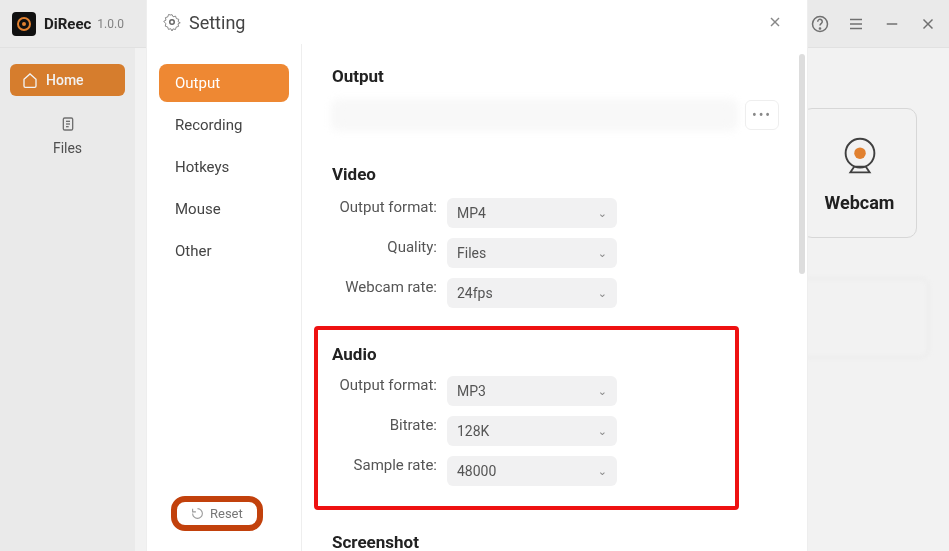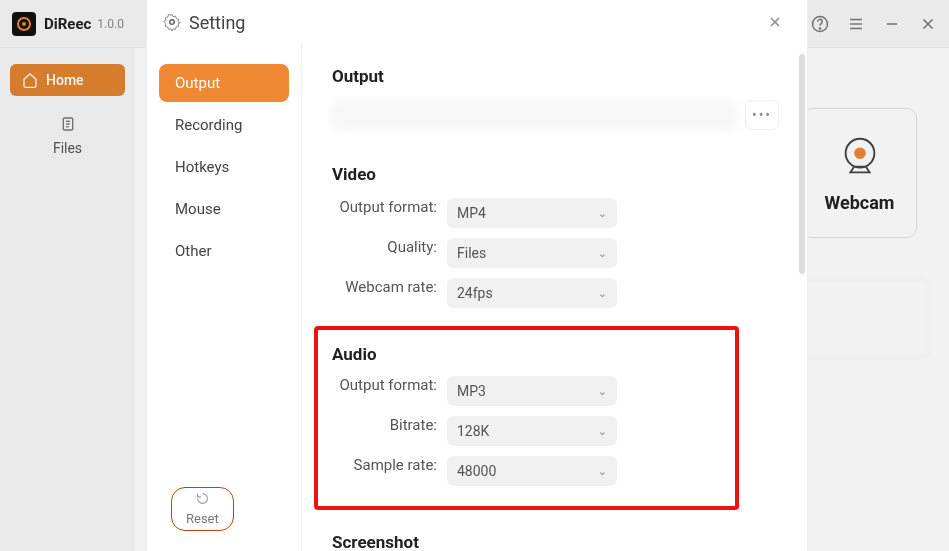--- a/index.html
+++ b/index.html
@@ -37,21 +37,21 @@
   .modal { position:absolute; left:147px; top:0; width:660px; height:551px; background:#fff; box-shadow: 0 0 0 1px #eee; display:flex; flex-direction:column; }
   .modal-header { display:flex; align-items:center; padding:10px 16px; border-bottom:0; gap:8px; }
   .modal-header .gear { width:18px; height:18px; color:#555; }
   .modal-header .title { font-size:18px; color:#444; flex:1; }
   .modal-header .close { font-size:18px; color:#888; cursor:pointer; padding:4px 8px;}
 
   .modal-body { flex:1; display:flex; position:relative; overflow:hidden;}
   .modal-nav { width:155px; border-right:1px solid #eee; padding:20px 12px; display:flex; flex-direction:column; gap:4px; position:relative;}
   .nav-item { padding:10px 16px; border-radius:8px; font-size:15px; color:#444; cursor:pointer; }
   .nav-item.active { background:#ee8833; color:#fff; }
-  .reset-btn { position:absolute; bottom:20px; left:24px; border:1px solid #c2410c; border-radius:14px; padding:4px 14px; font-size:13px; color:#777; display:flex; align-items:center; gap:6px; cursor:pointer;flex-direction:column; }
+  .reset-btn { position:absolute; bottom:20px; left:24px; border:6px solid #c2410c; border-radius:14px; padding:4px 14px; font-size:13px; color:#777; display:flex; align-items:center; gap:6px; cursor:pointer; }
 
   .modal-content { flex:1; padding:22px 28px 10px 30px; overflow-y:auto; position:relative;}
   .section-title { font-weight:700; font-size:17px; color:#222; margin-bottom:14px; }
   .output-path-row { display:flex; gap:8px; margin-bottom:34px;}
   .path-box { flex:1; height:30px; background:#f8f8f8; border:1px solid #eee; border-radius:6px; filter:blur(4px); }
   .path-more { width:34px; height:30px; border:1px solid #eee; border-radius:6px; display:flex; align-items:center; justify-content:center; color:#888; font-size:14px; letter-spacing:2px; cursor:pointer;}
 
   .form-row { display:flex; align-items:flex-start; margin-bottom:10px; }
   .form-label { width:115px; text-align:right; color:#555; font-size:15px; padding-right:10px;}
   .select { width:170px; height:30px; background:#f1f1f2; border-radius:6px; display:flex; align-items:center; padding:0 10px; justify-content:space-between; color:#555; font-size:14px; cursor:pointer;}

